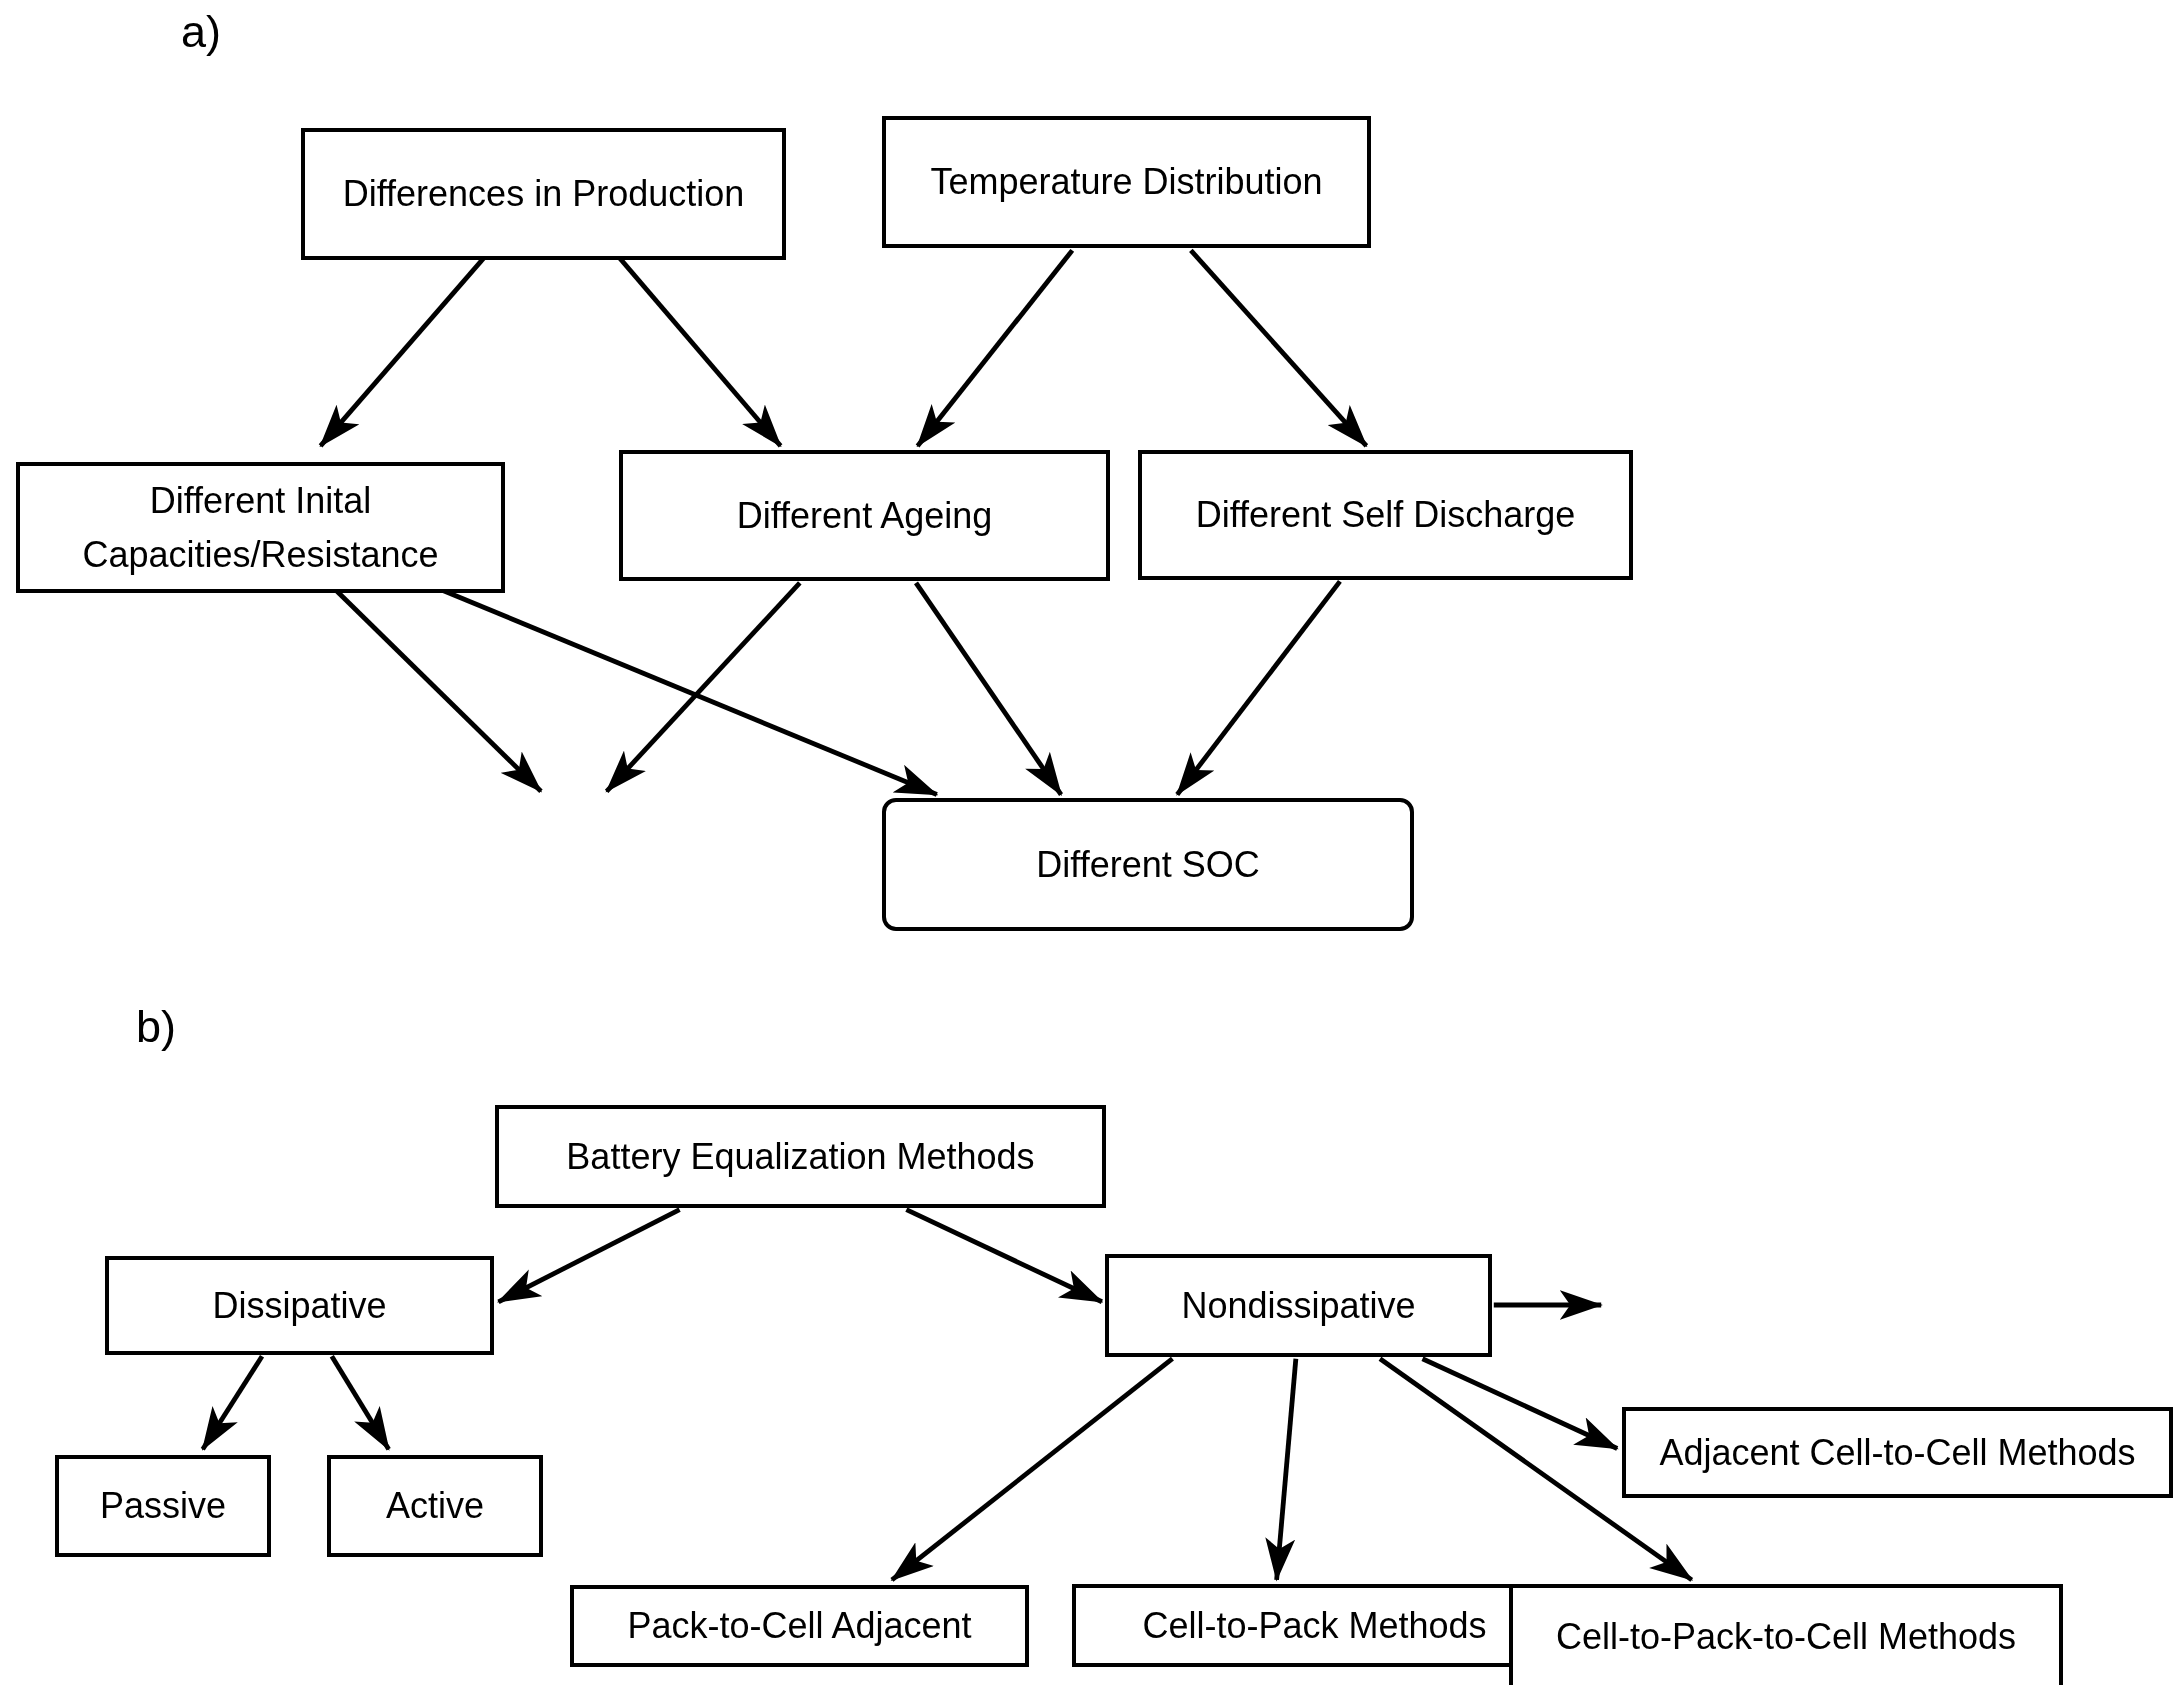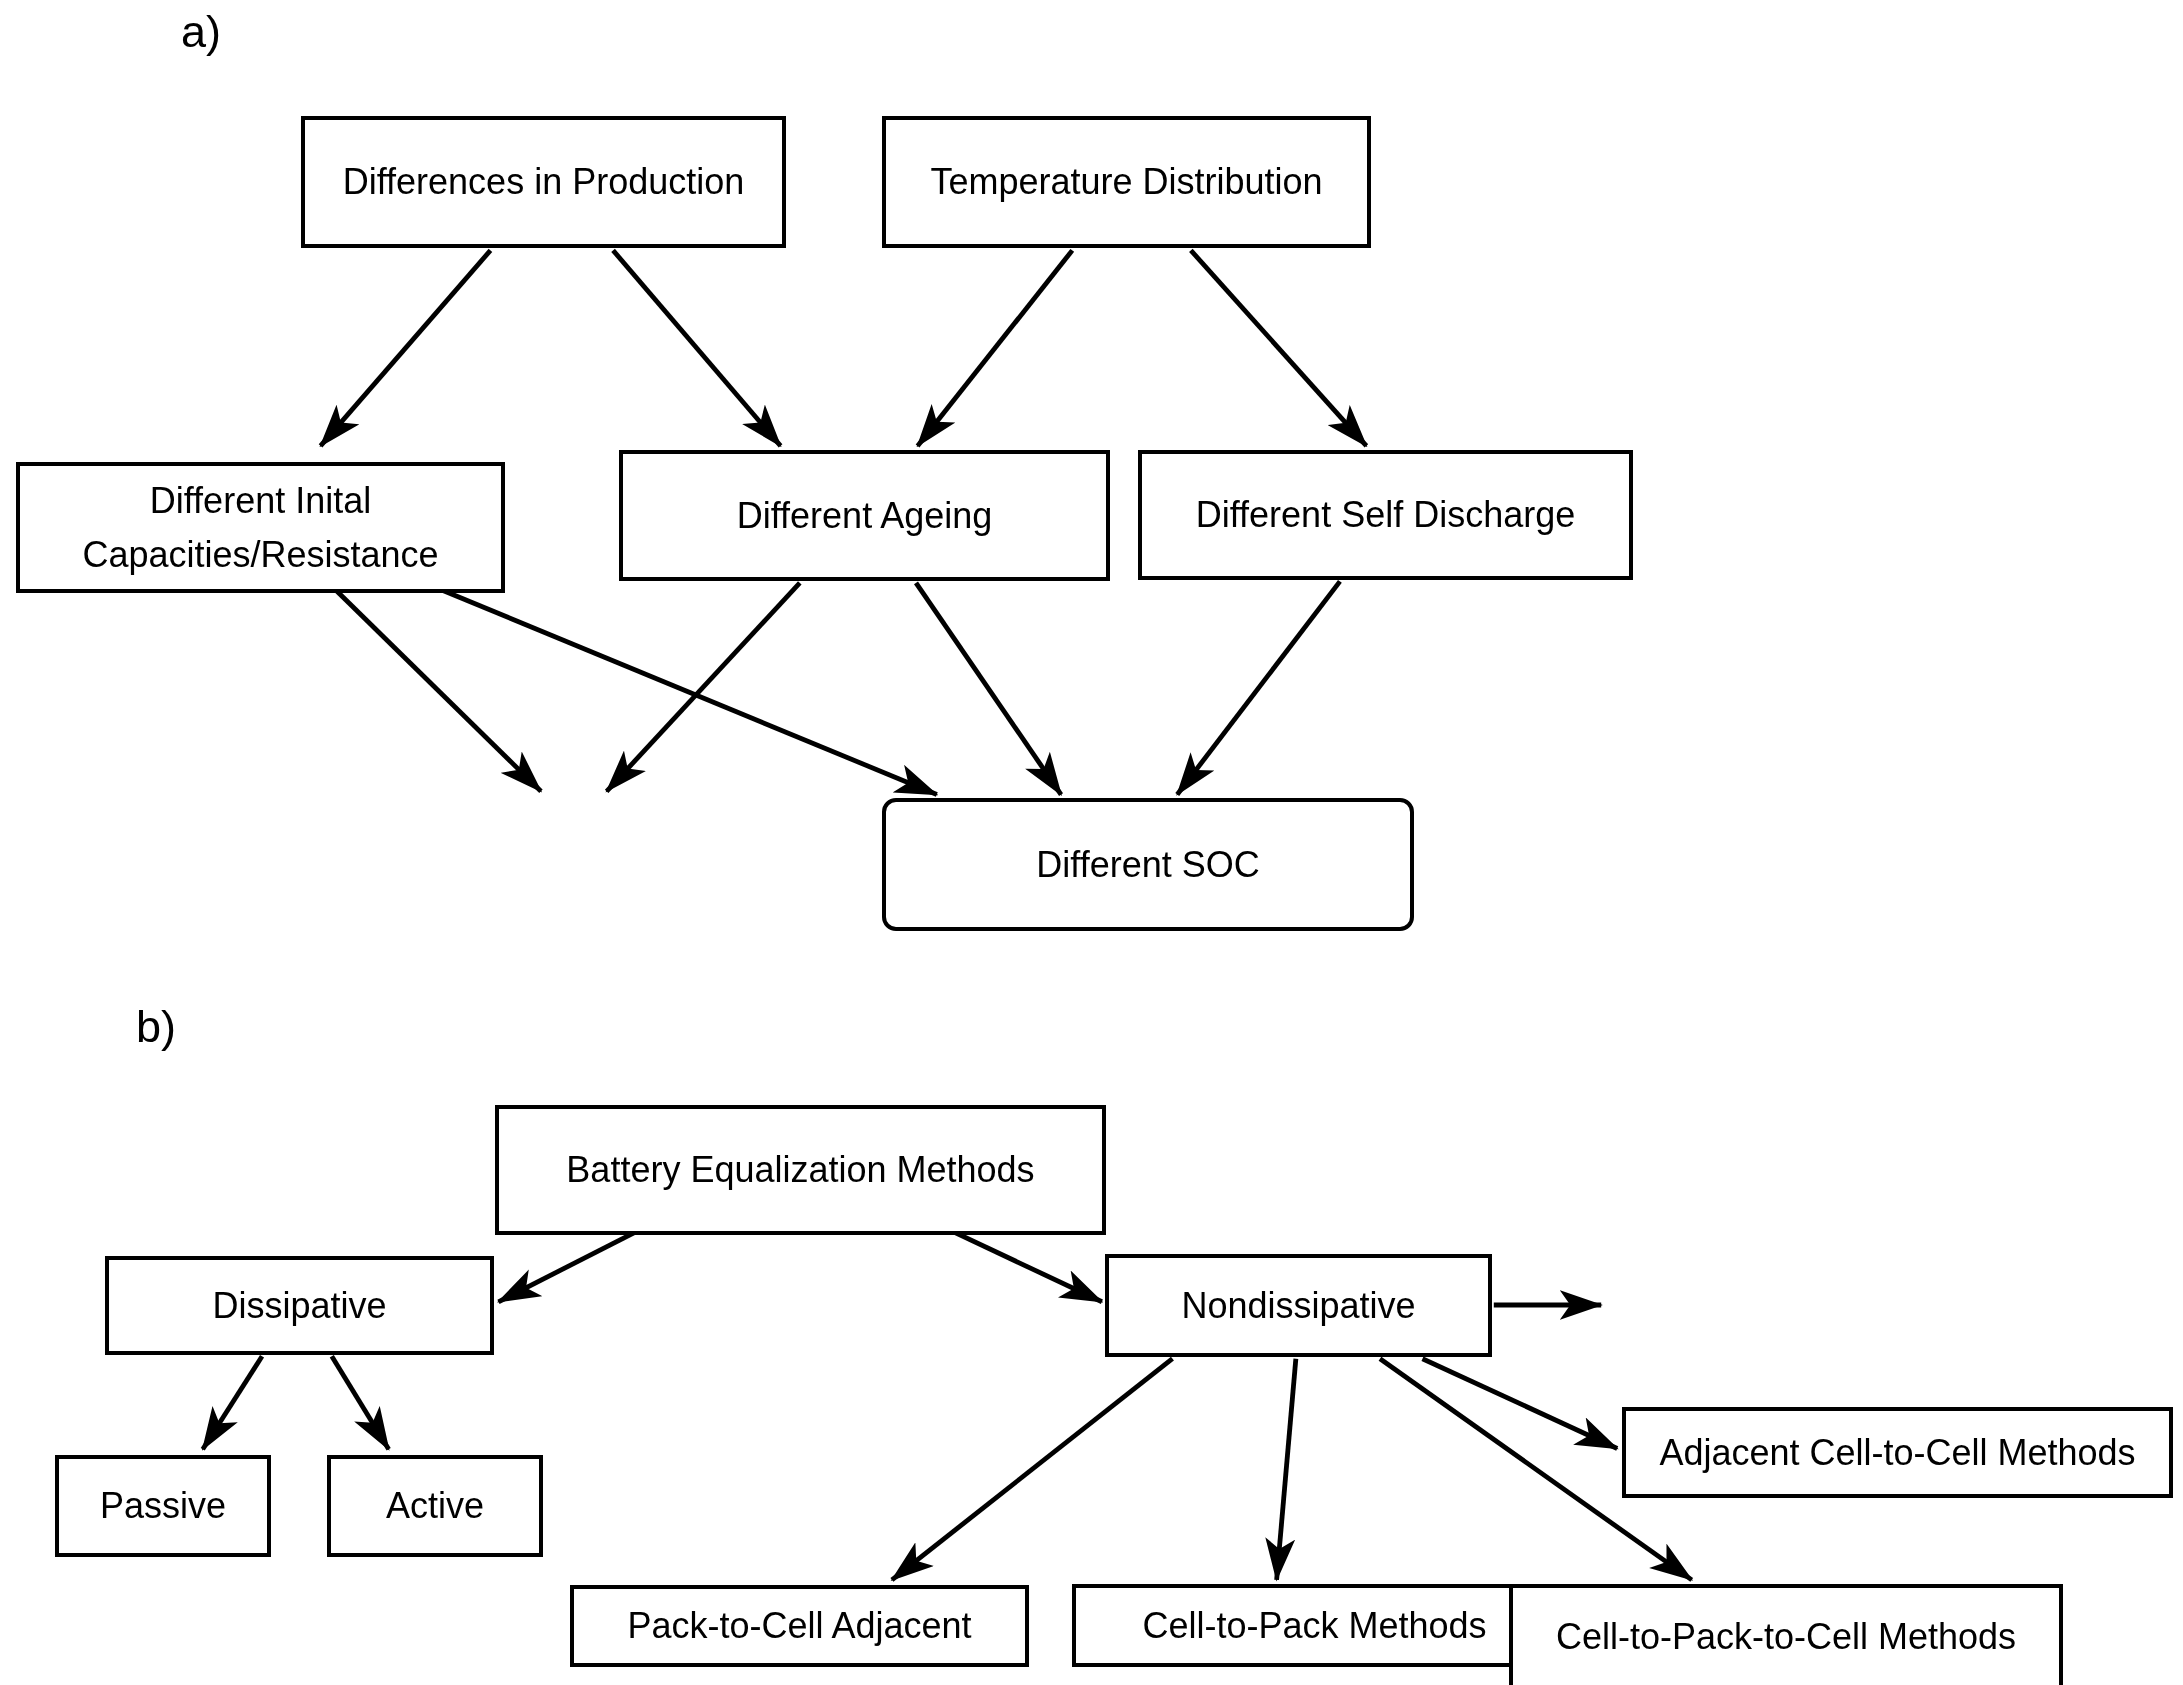--- a/index.html
+++ b/index.html
@@ -26,31 +26,31 @@
     font-size:36px;line-height:1.5;
     z-index:1;
   }
   .nowrap{white-space:nowrap;}
   .panel-label{
     position:absolute;
     font-size:45px;line-height:1.2;
     z-index:1;
   }
   
-  .n-a1{left:301px;top:116px;width:485px;height:132px;}
+  .n-a1{left:301px;top:128px;width:485px;height:132px;}
   .n-a2{left:882px;top:116px;width:489px;height:132px;}
   .n-a3{left:16px;top:450px;width:489px;height:131px;margin-top:12px;}
   .n-a4{left:619px;top:450px;width:491px;height:131px;}
   .n-a5{left:1138px;top:450px;width:495px;height:130px;}
   .n-a6{left:279px;top:795px;width:504px;height:139px;}
   .n-a7{left:882px;top:798px;width:532px;height:133px;border-radius:14px;}
   .lbl-a{left:181px;top:4.8px;}
   
   .lbl-b{left:136px;top:1000px;}
-  .n-root{left:495px;top:1105px;width:611px;height:130px;}
+  .n-root{left:495px;top:1105px;width:611px;height:103px;}
   .n-dissipative{left:105px;top:1256px;width:389px;height:99px;}
   .n-nondissipative{left:1105px;top:1254px;width:387px;height:103px;}
   .n-direct{left:1606px;top:1259px;width:509px;height:91px;}
   .n-adjacent{left:1622px;top:1407px;width:551px;height:91px;}
   .n-passive{left:55px;top:1455px;width:216px;height:102px;}
   .n-active{left:327px;top:1455px;width:216px;height:102px;}
   .n-pack{left:570px;top:1585px;width:459px;height:82px;}
   .n-ctp{left:1072px;top:1584px;width:485px;height:83px;}
   .n-cptc{left:1509px;top:1584px;width:554px;height:105px;}
 </style>

